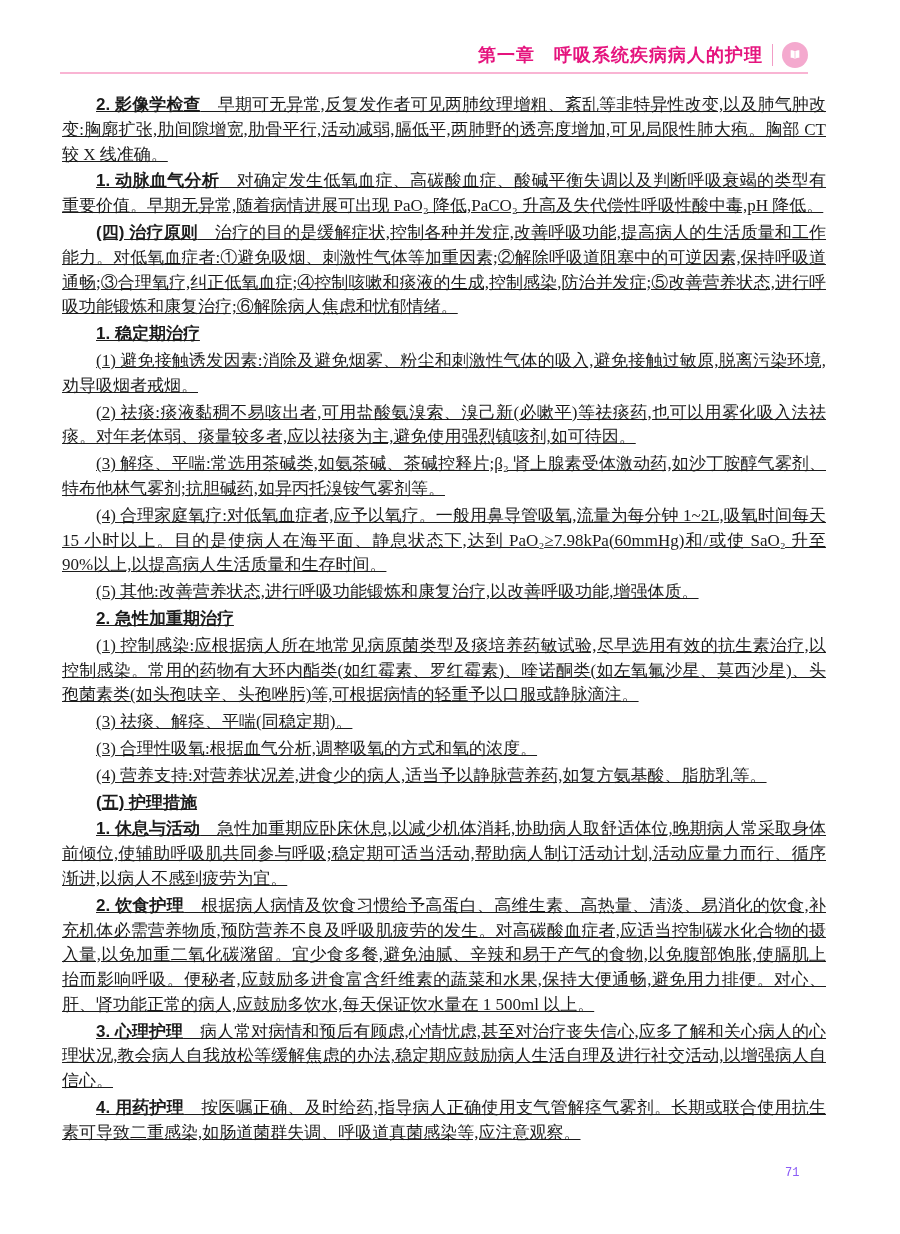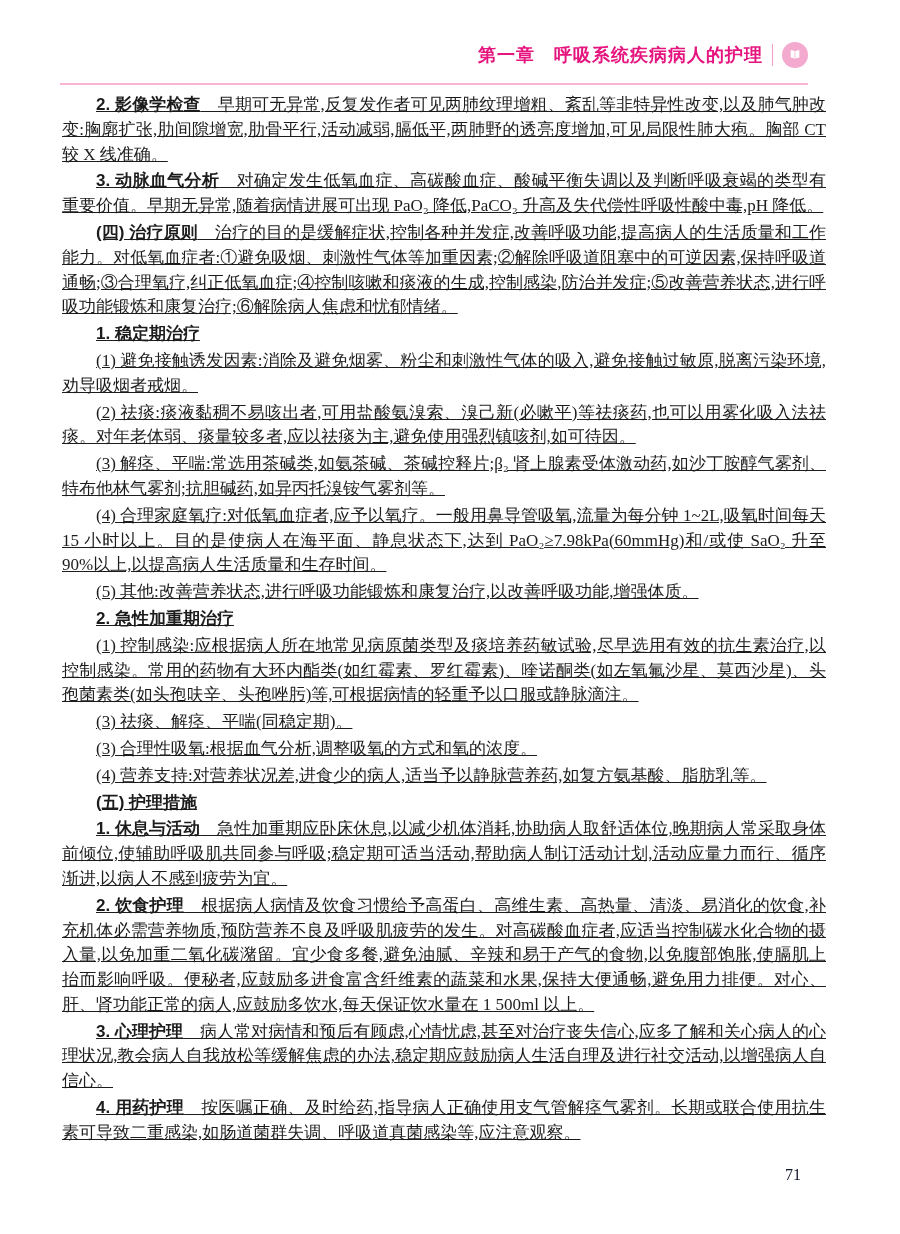--- a/index.html
+++ b/index.html
@@ -9,21 +9,21 @@
     background:#ffffff;
     font-family:"Liberation Serif","DejaVu Serif",serif;
     color:#1c1c1c;
     overflow:hidden;
   }
   
   .header{
     position:absolute;left:60px;top:42px;width:748px;
     display:flex;align-items:center;justify-content:flex-end;
     gap:9px;
-    padding-bottom:15px;
+    padding-bottom:4px;
     border-bottom:2px solid #f9b4d3;
   }
   .chapter-title{
     font-family:"Liberation Sans","DejaVu Sans",sans-serif;
     font-weight:bold;font-size:18px;letter-spacing:1px;
     color:#e5147e;white-space:pre;
   }
   .header-vbar{width:1px;height:22px;background:#f29cc6;}
   .icon-circle{
     width:26px;height:26px;border-radius:50%;
@@ -37,43 +37,43 @@
     text-align:justify;
   }
   .content p{margin:2px;text-indent:2em;text-decoration:underline;}
   .lead{
     font-weight:bold;
     font-family:"Liberation Sans","DejaVu Sans",sans-serif;
   }
   
   .page-number{
     position:absolute;left:785px;top:1166px;
-    font-size:16px;color:#0f172a;
-    font-family:Liberation Serif, serif;
+    font-size:12px;color:#8b5cf6;
+    font-family:Liberation Mono, monospace;
   }
 </style>
 </head>
 <body>
 
 <div class="page">
 
   <div class="header">
     <span class="chapter-title">第一章　呼吸系统疾病病人的护理</span>
     <span class="header-vbar"></span>
     <span class="icon-circle">
       <svg width="16" height="16" viewBox="0 0 24 24" aria-hidden="true">
         <path fill="#ffffff" d="M12 6.8C10.4 5.5 8.3 5 5.5 5v11c2.8 0 4.9.5 6.5 1.8 1.6-1.3 3.7-1.8 6.5-1.8V5c-2.8 0-4.9.5-6.5 1.8z"></path>
         <path stroke="#f4a9ce" stroke-width="1.1" fill="none" d="M12 7v10.5"></path>
       </svg>
     </span>
   </div>
 
   <div class="content">
     <p><b class="lead">2. 影像学检查</b><span>　早期可无异常,反复发作者可见两肺纹理增粗、紊乱等非特异性改变,以及肺气肿改变:胸廓扩张,肋间隙增宽,肋骨平行,活动减弱,膈低平,两肺野的透亮度增加,可见局限性肺大疱。胸部 CT 较 X 线准确。</span></p>
-    <p><b class="lead">3. 动脉血气分析</b><span>　对确定发生低氧血症、高碳酸血症、酸碱平衡失调以及判断呼吸衰竭的类型有重要价值。早期无异常,随着病情进展可出现 PaO₂ 降低,PaCO₂ 升高及失代偿性呼吸性酸中毒,pH 降低。</span></p>
+    <p><b class="lead">1. 动脉血气分析</b><span>　对确定发生低氧血症、高碳酸血症、酸碱平衡失调以及判断呼吸衰竭的类型有重要价值。早期无异常,随着病情进展可出现 PaO₂ 降低,PaCO₂ 升高及失代偿性呼吸性酸中毒,pH 降低。</span></p>
     <p><b class="lead">(四) 治疗原则</b><span>　治疗的目的是缓解症状,控制各种并发症,改善呼吸功能,提高病人的生活质量和工作能力。对低氧血症者:①避免吸烟、刺激性气体等加重因素;②解除呼吸道阻塞中的可逆因素,保持呼吸道通畅;③合理氧疗,纠正低氧血症;④控制咳嗽和痰液的生成,控制感染,防治并发症;⑤改善营养状态,进行呼吸功能锻炼和康复治疗;⑥解除病人焦虑和忧郁情绪。</span></p>
     <p><b class="lead">1. 稳定期治疗</b><span></span></p>
     <p><b class="lead"></b><span>(1) 避免接触诱发因素:消除及避免烟雾、粉尘和刺激性气体的吸入,避免接触过敏原,脱离污染环境,劝导吸烟者戒烟。</span></p>
     <p><b class="lead"></b><span>(2) 祛痰:痰液黏稠不易咳出者,可用盐酸氨溴索、溴己新(必嗽平)等祛痰药,也可以用雾化吸入法祛痰。对年老体弱、痰量较多者,应以祛痰为主,避免使用强烈镇咳剂,如可待因。</span></p>
     <p><b class="lead"></b><span>(3) 解痉、平喘:常选用茶碱类,如氨茶碱、茶碱控释片;β₂ 肾上腺素受体激动药,如沙丁胺醇气雾剂、特布他林气雾剂;抗胆碱药,如异丙托溴铵气雾剂等。</span></p>
     <p><b class="lead"></b><span>(4) 合理家庭氧疗:对低氧血症者,应予以氧疗。一般用鼻导管吸氧,流量为每分钟 1~2L,吸氧时间每天 15 小时以上。目的是使病人在海平面、静息状态下,达到 PaO₂≥7.98kPa(60mmHg)和/或使 SaO₂ 升至 90%以上,以提高病人生活质量和生存时间。</span></p>
     <p><b class="lead"></b><span>(5) 其他:改善营养状态,进行呼吸功能锻炼和康复治疗,以改善呼吸功能,增强体质。</span></p>
     <p><b class="lead">2. 急性加重期治疗</b><span></span></p>
     <p><b class="lead"></b><span>(1) 控制感染:应根据病人所在地常见病原菌类型及痰培养药敏试验,尽早选用有效的抗生素治疗,以控制感染。常用的药物有大环内酯类(如红霉素、罗红霉素)、喹诺酮类(如左氧氟沙星、莫西沙星)、头孢菌素类(如头孢呋辛、头孢唑肟)等,可根据病情的轻重予以口服或静脉滴注。</span></p>
     <p><b class="lead"></b><span>(3) 祛痰、解痉、平喘(同稳定期)。</span></p>

